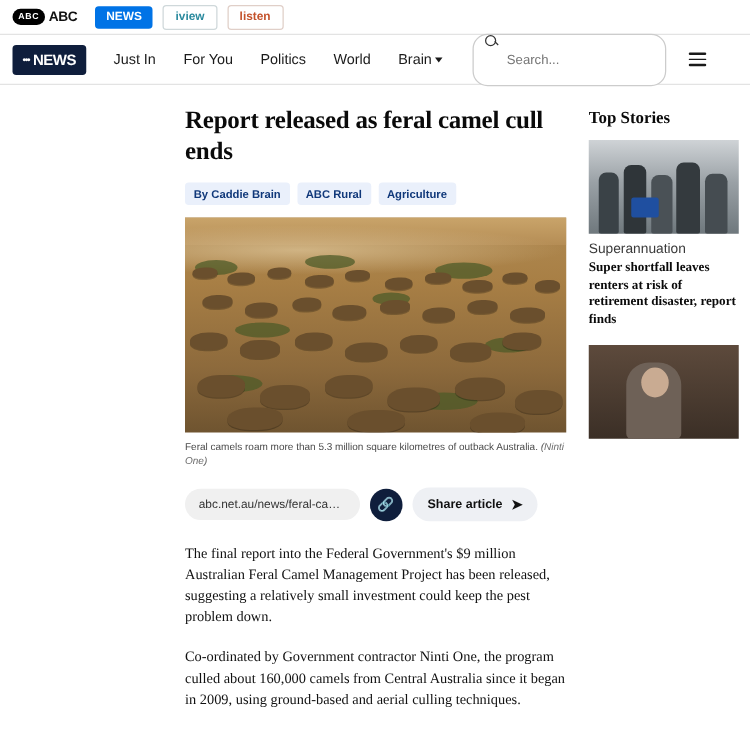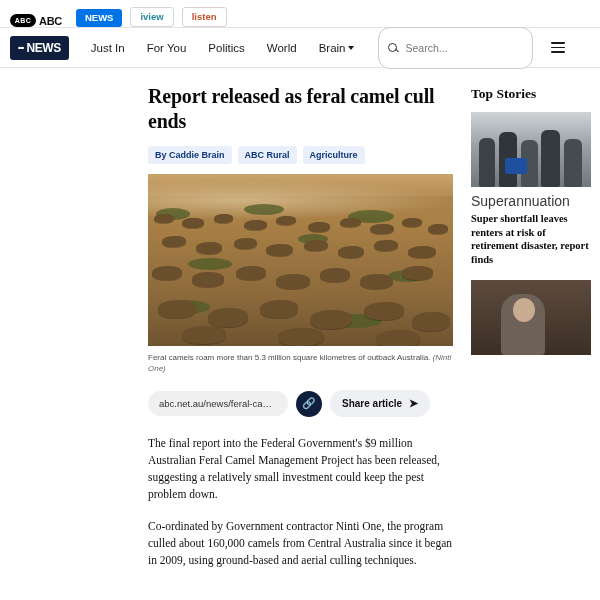--- a/index.html
+++ b/index.html
@@ -19,21 +19,21 @@
     background: #ffffff;
     overflow: hidden;
   }
 
   
   .topbar {
     height: 28px;
     background: #ffffff;
     border-bottom: 1px solid #e3e3e3;
     display: flex;
-    align-items: flex-end;
+    align-items: center;
     padding: 0 10px;
     gap: 8px;
   }
   .abc-logo {
     display: flex;
     align-items: center;
     gap: 3px;
     margin-right: 6px;
   }
   .abc-mark {
@@ -120,21 +120,20 @@
     border-top: 4px solid #1a1a1a;
     display: inline-block;
   }
   .search-box {
     margin-left: 10px;
     width: 155px;
     height: 42px;
     border: 1px solid #cccccc;
     border-radius: 12px;
     display: flex;
-    align-items: center;
     padding: 0 9px;
     gap: 6px;
     background: #fff;
   }
   .search-box input {
     border: none;
     outline: none;
     font-size: 10.5px;
     color: #6a6a6a;
     width: 100%;
@@ -361,21 +360,21 @@
     background: #bdbdbd;
   }
   .thumb-1 { background: linear-gradient(180deg,#cfd3d6 0%,#9aa1a6 45%,#6f787d 100%); }
   .thumb-2 { background: linear-gradient(180deg,#5d4a3c 0%,#3b2f26 100%); }
   .fig {
     position: absolute;
     background: #3a4247;
     border-radius: 6px 6px 2px 2px;
   }
   .kicker {
-    font-size: 14px;
+    font-size: 11px;
     color: #3a3a3a;
     margin: 6px 0 3px 0;
   }
   .story-head {
     font-family: "Liberation Serif", serif;
     font-size: 10.5px;
     line-height: 13.5px;
     font-weight: bold;
     color: #0a0a0a;
   }

